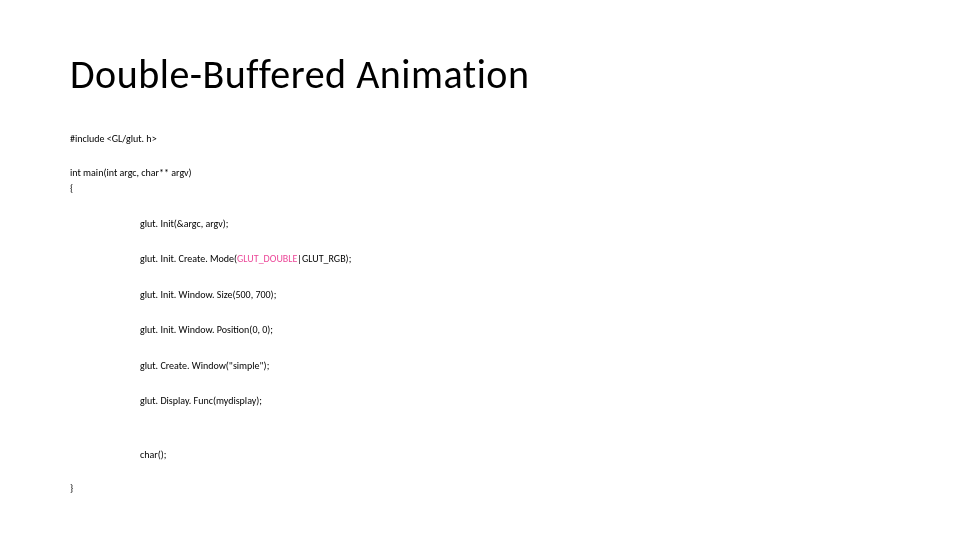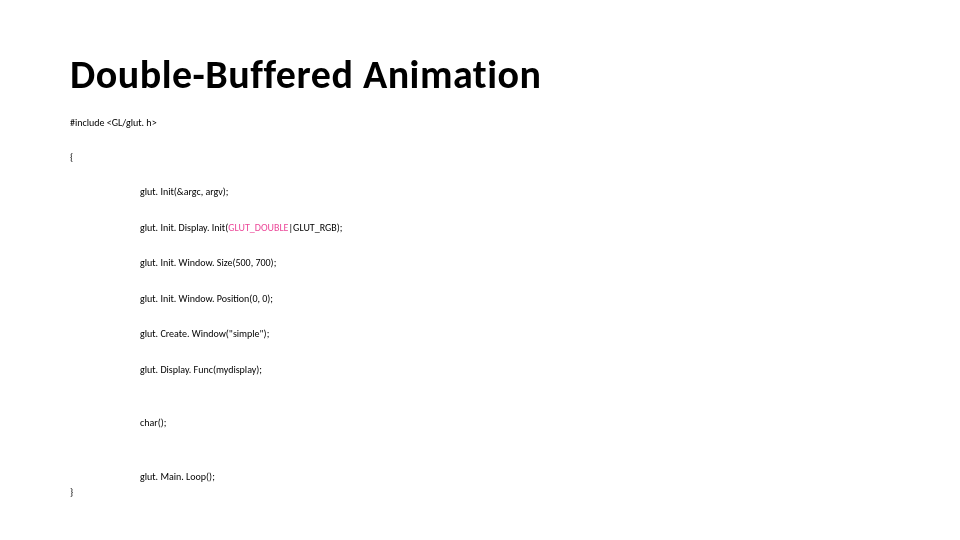--- a/index.html
+++ b/index.html
@@ -13,23 +13,23 @@
   }
   .slide {
     position: relative;
     width: 960px;
     height: 540px;
     box-sizing: border-box;
     padding: 50px 70px 30px 70px;
   }
   .title {
     font-size: 40px;
-    font-weight: 700;
+    font-weight: 400;
     letter-spacing: 0.5px;
-    margin-bottom: 16px;
+    margin-bottom: 32px;
   }
   .code {
     font-size: 10px;
     line-height: 1.55;
   }
   .indent {
     padding-left: 70px;
     margin-top: 20px;
   }
   .gap {
@@ -41,32 +41,32 @@
 </style>
 </head>
 <body>
 
 <div class="slide">
   <div class="title">Double-Buffered Animation</div>
 
   <div class="code">
     <div>#include &lt;GL/glut. h&gt;</div>
     <div class="gap"></div>
+    <div>int main(int argc, char** argv)</div>
     <div>{</div>
 
     <div class="indent">glut. Init(&amp;argc, argv);</div>
     <div class="indent">
-      <span>glut. Init. Display. Init(</span><span class="red">GLUT_DOUBLE</span><span>|GLUT_RGB);</span>
+      <span>glut. Init. Create. Mode(</span><span class="red">GLUT_DOUBLE</span><span>|GLUT_RGB);</span>
     </div>
     <div class="indent">glut. Init. Window. Size(500, 700);</div>
     <div class="indent">glut. Init. Window. Position(0, 0);</div>
     <div class="indent">glut. Create. Window("simple");</div>
     <div class="indent">glut. Display. Func(mydisplay);</div>
 
     <div class="gap"></div>
     <div class="indent">char();</div>
 
     <div class="gap"></div>
-    <div class="indent">glut. Main. Loop();</div>
 
     <div>}</div>
   </div>
 </div>
 
 </body></html>

